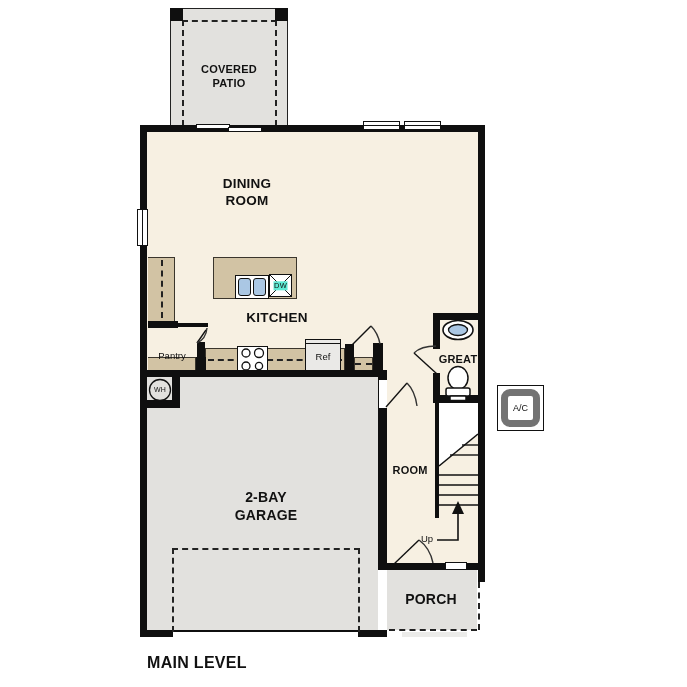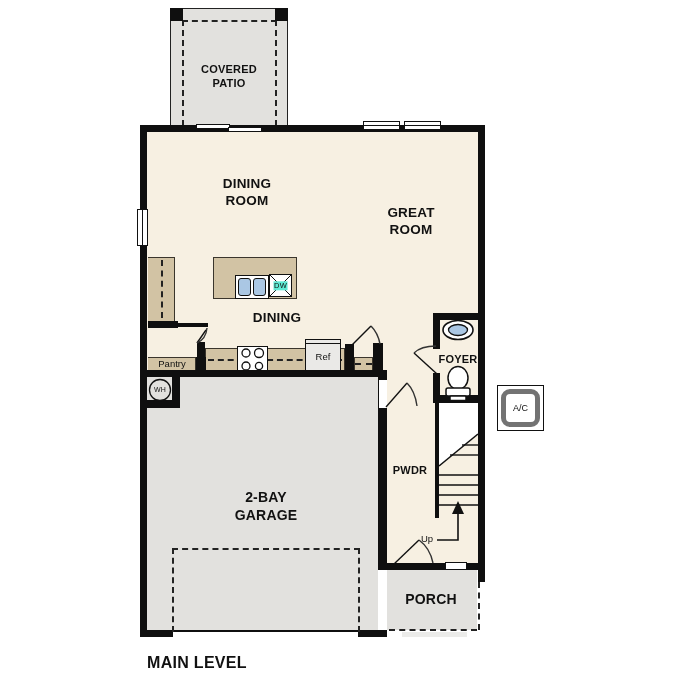--- a/index.html
+++ b/index.html
@@ -156,33 +156,32 @@
     <g fill="#ffffff" stroke="#111" stroke-width="1.5">
       <ellipse cx="458" cy="378" rx="10" ry="11.5"></ellipse>
       <rect x="446" y="388" width="24" height="8" rx="2"></rect>
       <rect x="450" y="396" width="16" height="4.5" rx="1"></rect>
     </g>
 
     <circle cx="160" cy="390" r="10.5" fill="none" stroke="#111" stroke-width="1.3"></circle>
   </svg>
 
   <div class="abs" style="left:497px;top:385px;width:47px;height:46px;background:#fff;border:1px solid #111;box-sizing:border-box;">
-    <div class="abs" style="left:3px;top:3px;right:3px;bottom:3px;border:5px solid #737373;border-radius:9px;display:flex;align-items:center;justify-content:center;">
+    <div class="abs" style="left:3px;top:3px;right:3px;bottom:3px;border:7px solid #737373;border-radius:9px;display:flex;align-items:center;justify-content:center;">
       <span style="font-size:9px;">A/C</span>
     </div>
   </div>
 
   <div class="lbl" style="left:229px;top:77px;width:80px;font-size:11px;">COVERED PATIO</div>
   <div class="lbl lbl-room" style="left:247px;top:193px;width:70px;">DINING ROOM</div>
-  <div class="lbl lbl-room" style="left:411px;top:222px;width:60px;">GREAT ROOM</div>
-  <div class="lbl lbl-room" style="left:277px;top:318px;white-space:nowrap;">DINING</div>
-  <div class="lbl lbl-small" style="left:172px;top:364px;white-space:nowrap;">Pantry</div>
+  <div class="lbl lbl-room" style="left:277px;top:318px;white-space:nowrap;">KITCHEN</div>
+  <div class="lbl lbl-small" style="left:172px;top:356px;white-space:nowrap;">Pantry</div>
   <div class="lbl lbl-small" style="left:323px;top:357px;">Ref</div>
   <div class="lbl" style="left:280.5px;top:285.5px;font-weight:normal;font-size:7.5px;background:#5eead4;padding:0 1px;">DW</div>
   <div class="lbl" style="left:160px;top:390px;font-weight:normal;font-size:7px;">WH</div>
-  <div class="lbl" style="left:458px;top:360px;font-size:11px;white-space:nowrap;">FOYER</div>
-  <div class="lbl" style="left:410px;top:471px;font-size:11px;white-space:nowrap;">PWDR</div>
+  <div class="lbl" style="left:458px;top:360px;font-size:11px;white-space:nowrap;">GREAT</div>
+  <div class="lbl" style="left:410px;top:471px;font-size:11px;white-space:nowrap;">ROOM</div>
   <div class="lbl lbl-small" style="left:427px;top:539px;">Up</div>
   <div class="lbl" style="left:266px;top:506px;width:95px;font-size:14px;">2-BAY GARAGE</div>
   <div class="lbl" style="left:431px;top:600px;font-size:14px;white-space:nowrap;">PORCH</div>
   <div class="abs" style="left:147px;top:654px;font-size:16px;font-weight:bold;letter-spacing:.3px;text-align:center;">MAIN LEVEL</div>
 
 </div>
 
 </body></html>

